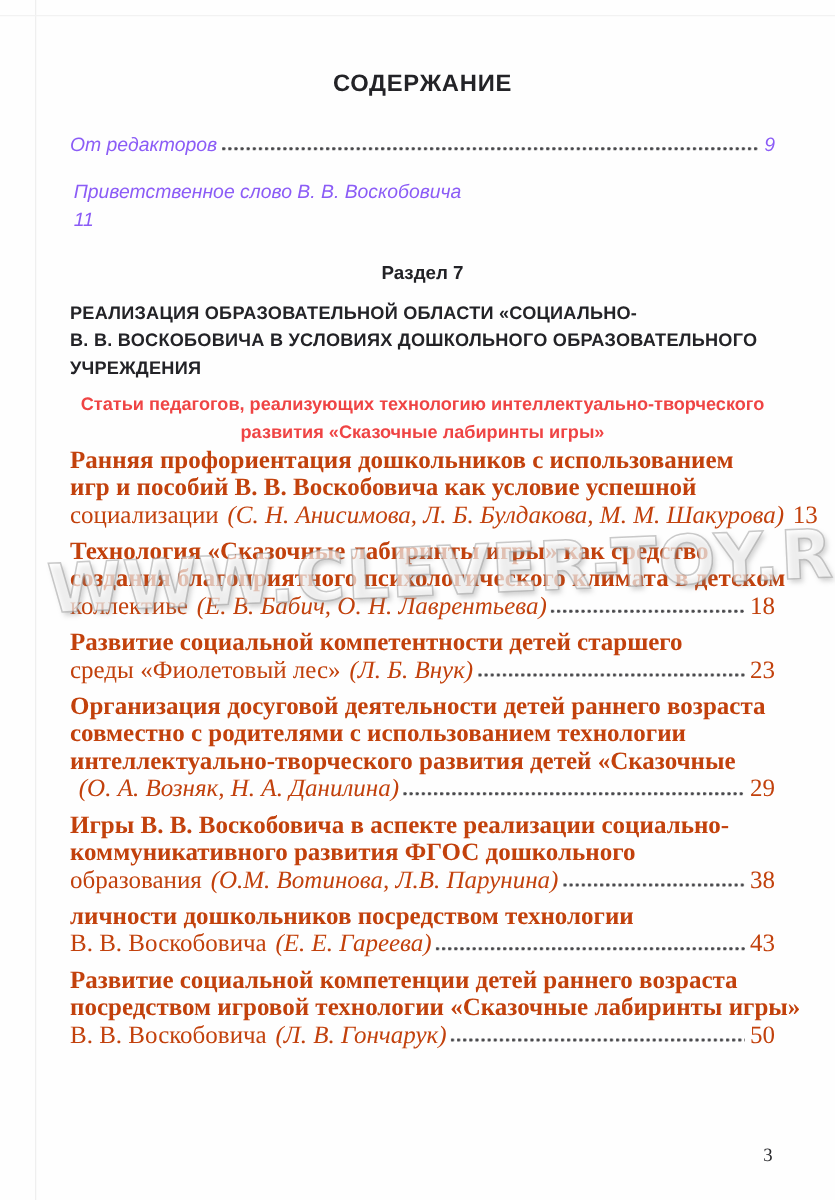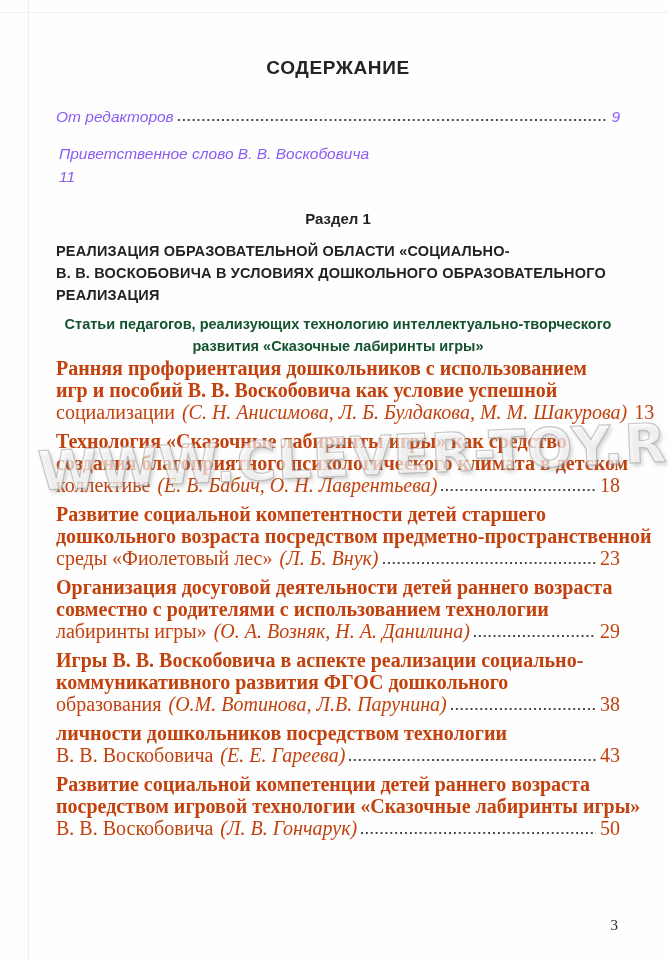--- a/index.html
+++ b/index.html
@@ -62,21 +62,21 @@
     text-align: left;
     font: bold 14.5px/22px "Liberation Sans", sans-serif;
     letter-spacing: 0.2px;
     color: #232327;
     white-space: nowrap;
   }
   .subsection {
     margin-top: 7px;
     text-align: center;
     font: bold 14.5px/22px "Liberation Sans", sans-serif;
-    color: #14532d;
+    color: #ef4444;
   }
   .entries {
     font-family: "Liberation Serif", serif;
     font-size: 20px;
     line-height: 22px;
     color: #c2410c;
   }
   .entry { margin-bottom: 7px; }
   .e-line { font-weight: bold; white-space: nowrap; }
   .e-last { display: flex; align-items: baseline; }
@@ -120,26 +120,26 @@
       <span class="dots"></span>
       <span class="fi-page">9</span>
     </div>
 
     <div class="front-item second">
       <span>Приветственное слово В. В. Воскобовича</span>
       <span class="dots"></span>
       <span class="fi-page">11</span>
     </div>
 
-    <div class="section-label">Раздел 1</div>
+    <div class="section-label">Раздел 7</div>
 
     <div class="section-heading">
       <div>РЕАЛИЗАЦИЯ ОБРАЗОВАТЕЛЬНОЙ ОБЛАСТИ «СОЦИАЛЬНО-</div>
       <div>В. В. ВОСКОБОВИЧА В УСЛОВИЯХ ДОШКОЛЬНОГО ОБРАЗОВАТЕЛЬНОГО</div>
-      <div>РЕАЛИЗАЦИЯ</div>
+      <div>УЧРЕЖДЕНИЯ</div>
     </div>
 
     <div class="subsection">
       <div>Статьи педагогов, реализующих технологию интеллектуально-творческого</div>
       <div>развития «Сказочные лабиринты игры»</div>
     </div>
 
     <div class="entries">
 
       <div class="entry">
@@ -159,34 +159,33 @@
         <div class="e-last">
           <span class="e-bold">коллективе</span>
           <span class="e-authors">(Е. В. Бабич, О. Н. Лаврентьева)</span>
           <span class="dots"></span>
           <span class="e-page">18</span>
         </div>
       </div>
 
       <div class="entry">
         <div class="e-line">Развитие социальной компетентности детей старшего</div>
-        <div class="e-line">дошкольного возраста посредством предметно-пространственной</div>
         <div class="e-last">
           <span class="e-bold">среды «Фиолетовый лес»</span>
           <span class="e-authors">(Л. Б. Внук)</span>
           <span class="dots"></span>
           <span class="e-page">23</span>
         </div>
       </div>
 
       <div class="entry">
         <div class="e-line">Организация досуговой деятельности детей раннего возраста</div>
         <div class="e-line">совместно с родителями с использованием технологии</div>
-        <div class="e-last">
-          <span class="e-bold">лабиринты игры»</span>
+        <div class="e-line">интеллектуально-творческого развития детей «Сказочные</div>
+        <div class="e-last">
           <span class="e-authors">(О. А. Возняк, Н. А. Данилина)</span>
           <span class="dots"></span>
           <span class="e-page">29</span>
         </div>
       </div>
 
       <div class="entry">
         <div class="e-line">Игры В. В. Воскобовича в аспекте реализации социально-</div>
         <div class="e-line">коммуникативного развития ФГОС дошкольного</div>
         <div class="e-last">

